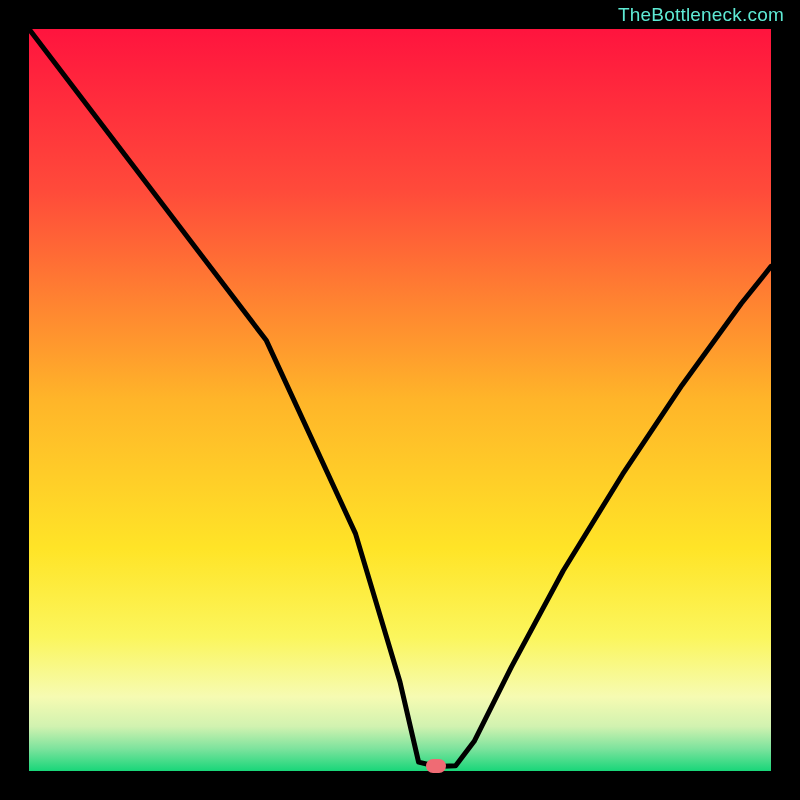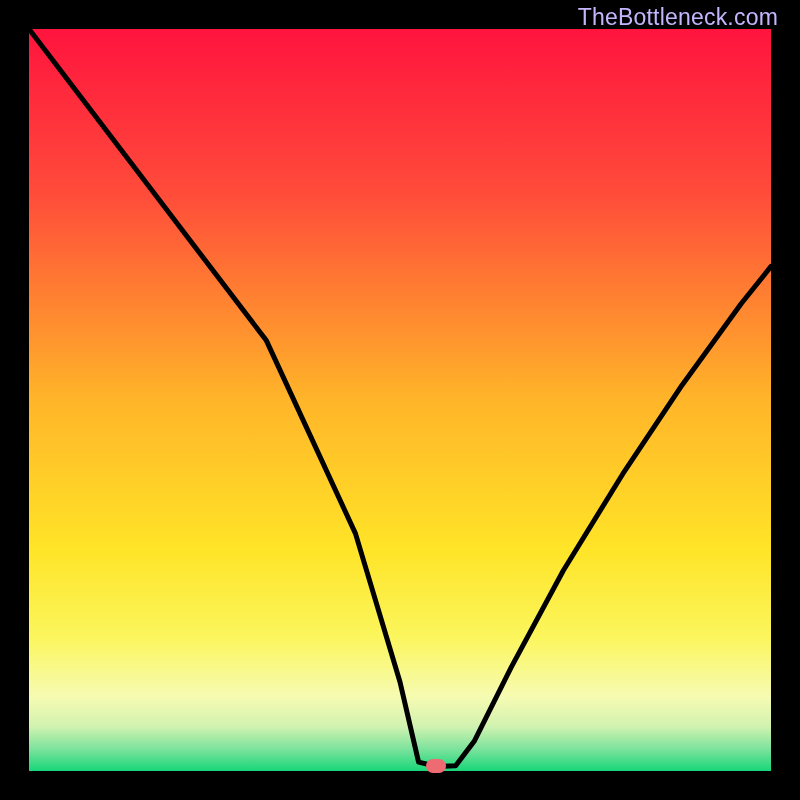--- a/index.html
+++ b/index.html
@@ -21,23 +21,23 @@
     position: absolute;
     left: 29px;
     top: 29px;
     width: 742px;
     height: 742px;
     
   }
   .attribution {
     position: absolute;
     top: 4px;
-    right: 22px;
-    color: #c4b5fd;
-    font-size: 23px;
+    right: 16px;
+    color: #5eead4;
+    font-size: 19px;
     font-weight: 500;
     letter-spacing: 0.2px;
     white-space: nowrap;
   }
   svg.curve {
     position: absolute;
     left: 0;
     top: 0;
     width: 742px;
     height: 742px;

